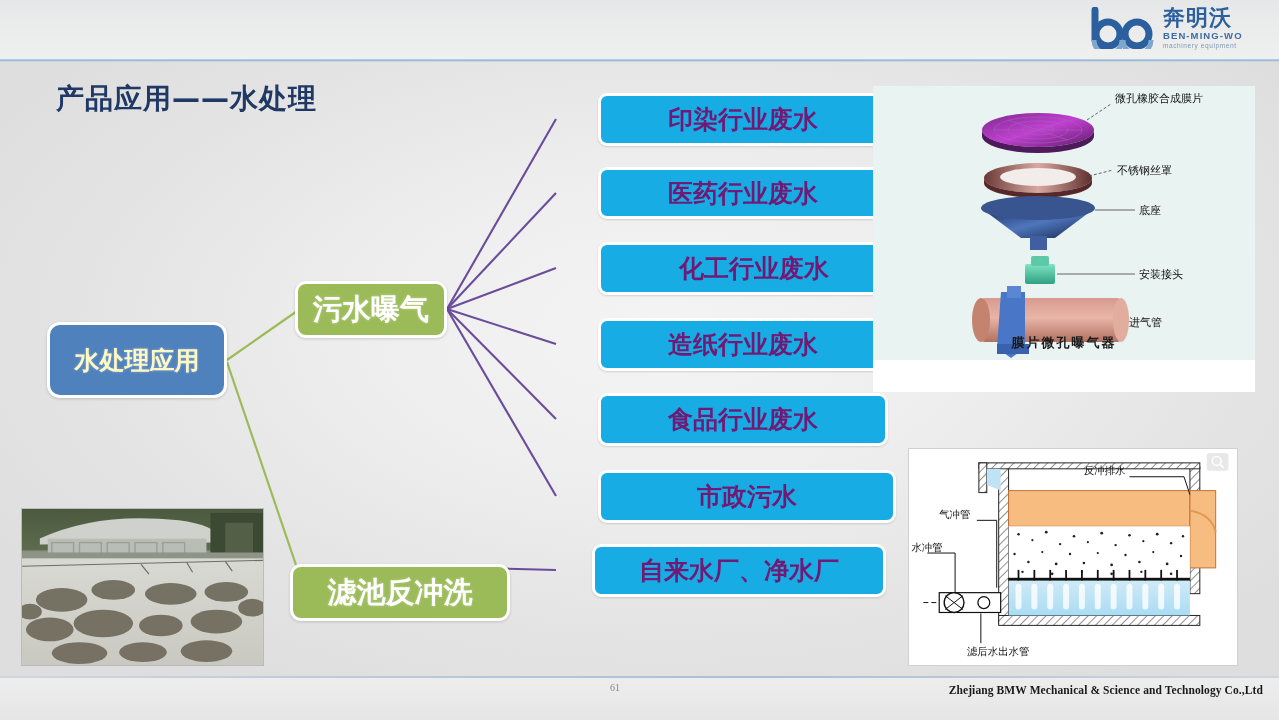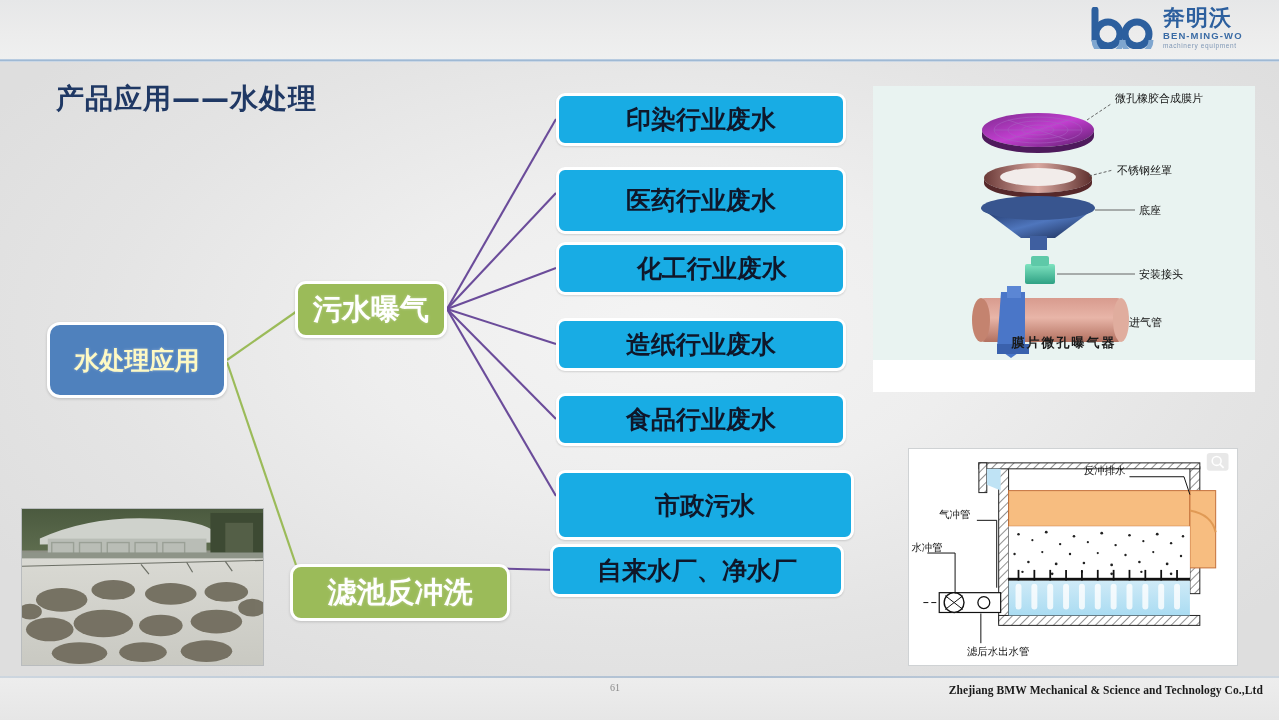--- a/index.html
+++ b/index.html
@@ -62,23 +62,24 @@
     text-shadow:0 0 3px rgba(255,255,255,.35);
     box-shadow:0 1px 3px rgba(0,0,0,.18);
   }
   .node-branch{
     background:#9bbb59;color:#ffffff;border:3px solid #ffffff;
     font-size:29px;border-radius:11px;
     text-shadow:0 0 3px rgba(255,255,255,.35);
     box-shadow:0 1px 3px rgba(0,0,0,.16);
   }
   .node-leaf{
-    background:#18ace4;color:#0f172a;border:3px solid #ffffff;
+    background:#18ace4;color:#701a75;border:3px solid #ffffff;
     font-size:25px;border-radius:9px;
     box-shadow:0 1px 2px rgba(0,0,0,.14);
+    margin-left:42px;
   }
   
   .photo-aeration{
     position:absolute;left:21px;top:508px;width:243px;height:158px;
     border:1px solid #b9bcbe;box-sizing:border-box;overflow:hidden;background:#8d8f84;
   }
   .photo-aeration svg{display:block;width:100%;height:100%;}
   
   .fig-diffuser{
     position:absolute;left:873px;top:86px;width:382px;height:274px;
@@ -175,33 +176,33 @@
     <span>污水曝气</span>
   </div>
 
   <div class="node node-branch" style="left:290px;top:564px;width:220px;height:57px;text-align:center;">
     <span>滤池反冲洗</span>
   </div>
 
   <div class="node node-leaf" style="left:556px;top:93px;width:290px;height:53px;">
     <span>印染行业废水</span>
   </div>
-  <div class="node node-leaf" style="left:556px;top:167px;width:290px;height:67px;">
+  <div class="node node-leaf" style="left:556px;top:167px;width:290px;height:52px;">
     <span>医药行业废水</span>
   </div>
   <div class="node node-leaf" style="left:556px;top:242px;width:290px;height:53px;padding-left:22px;">
     <span>化工行业废水</span>
   </div>
   <div class="node node-leaf" style="left:556px;top:318px;width:290px;height:53px;">
     <span>造纸行业废水</span>
   </div>
   <div class="node node-leaf" style="left:556px;top:393px;width:290px;height:53px;">
     <span>食品行业废水</span>
   </div>
-  <div class="node node-leaf" style="left:556px;top:470px;width:298px;height:70px;">
+  <div class="node node-leaf" style="left:556px;top:470px;width:298px;height:53px;">
     <span>市政污水</span>
   </div>
   <div class="node node-leaf" style="left:550px;top:544px;width:294px;height:53px;">
     <span>自来水厂、净水厂</span>
   </div>
 
   <div class="photo-aeration">
     <svg viewBox="0 0 243 158" preserveAspectRatio="none" aria-hidden="true">
       <defs>
         <linearGradient id="skyG" x1="0" y1="0" x2="0" y2="1">

